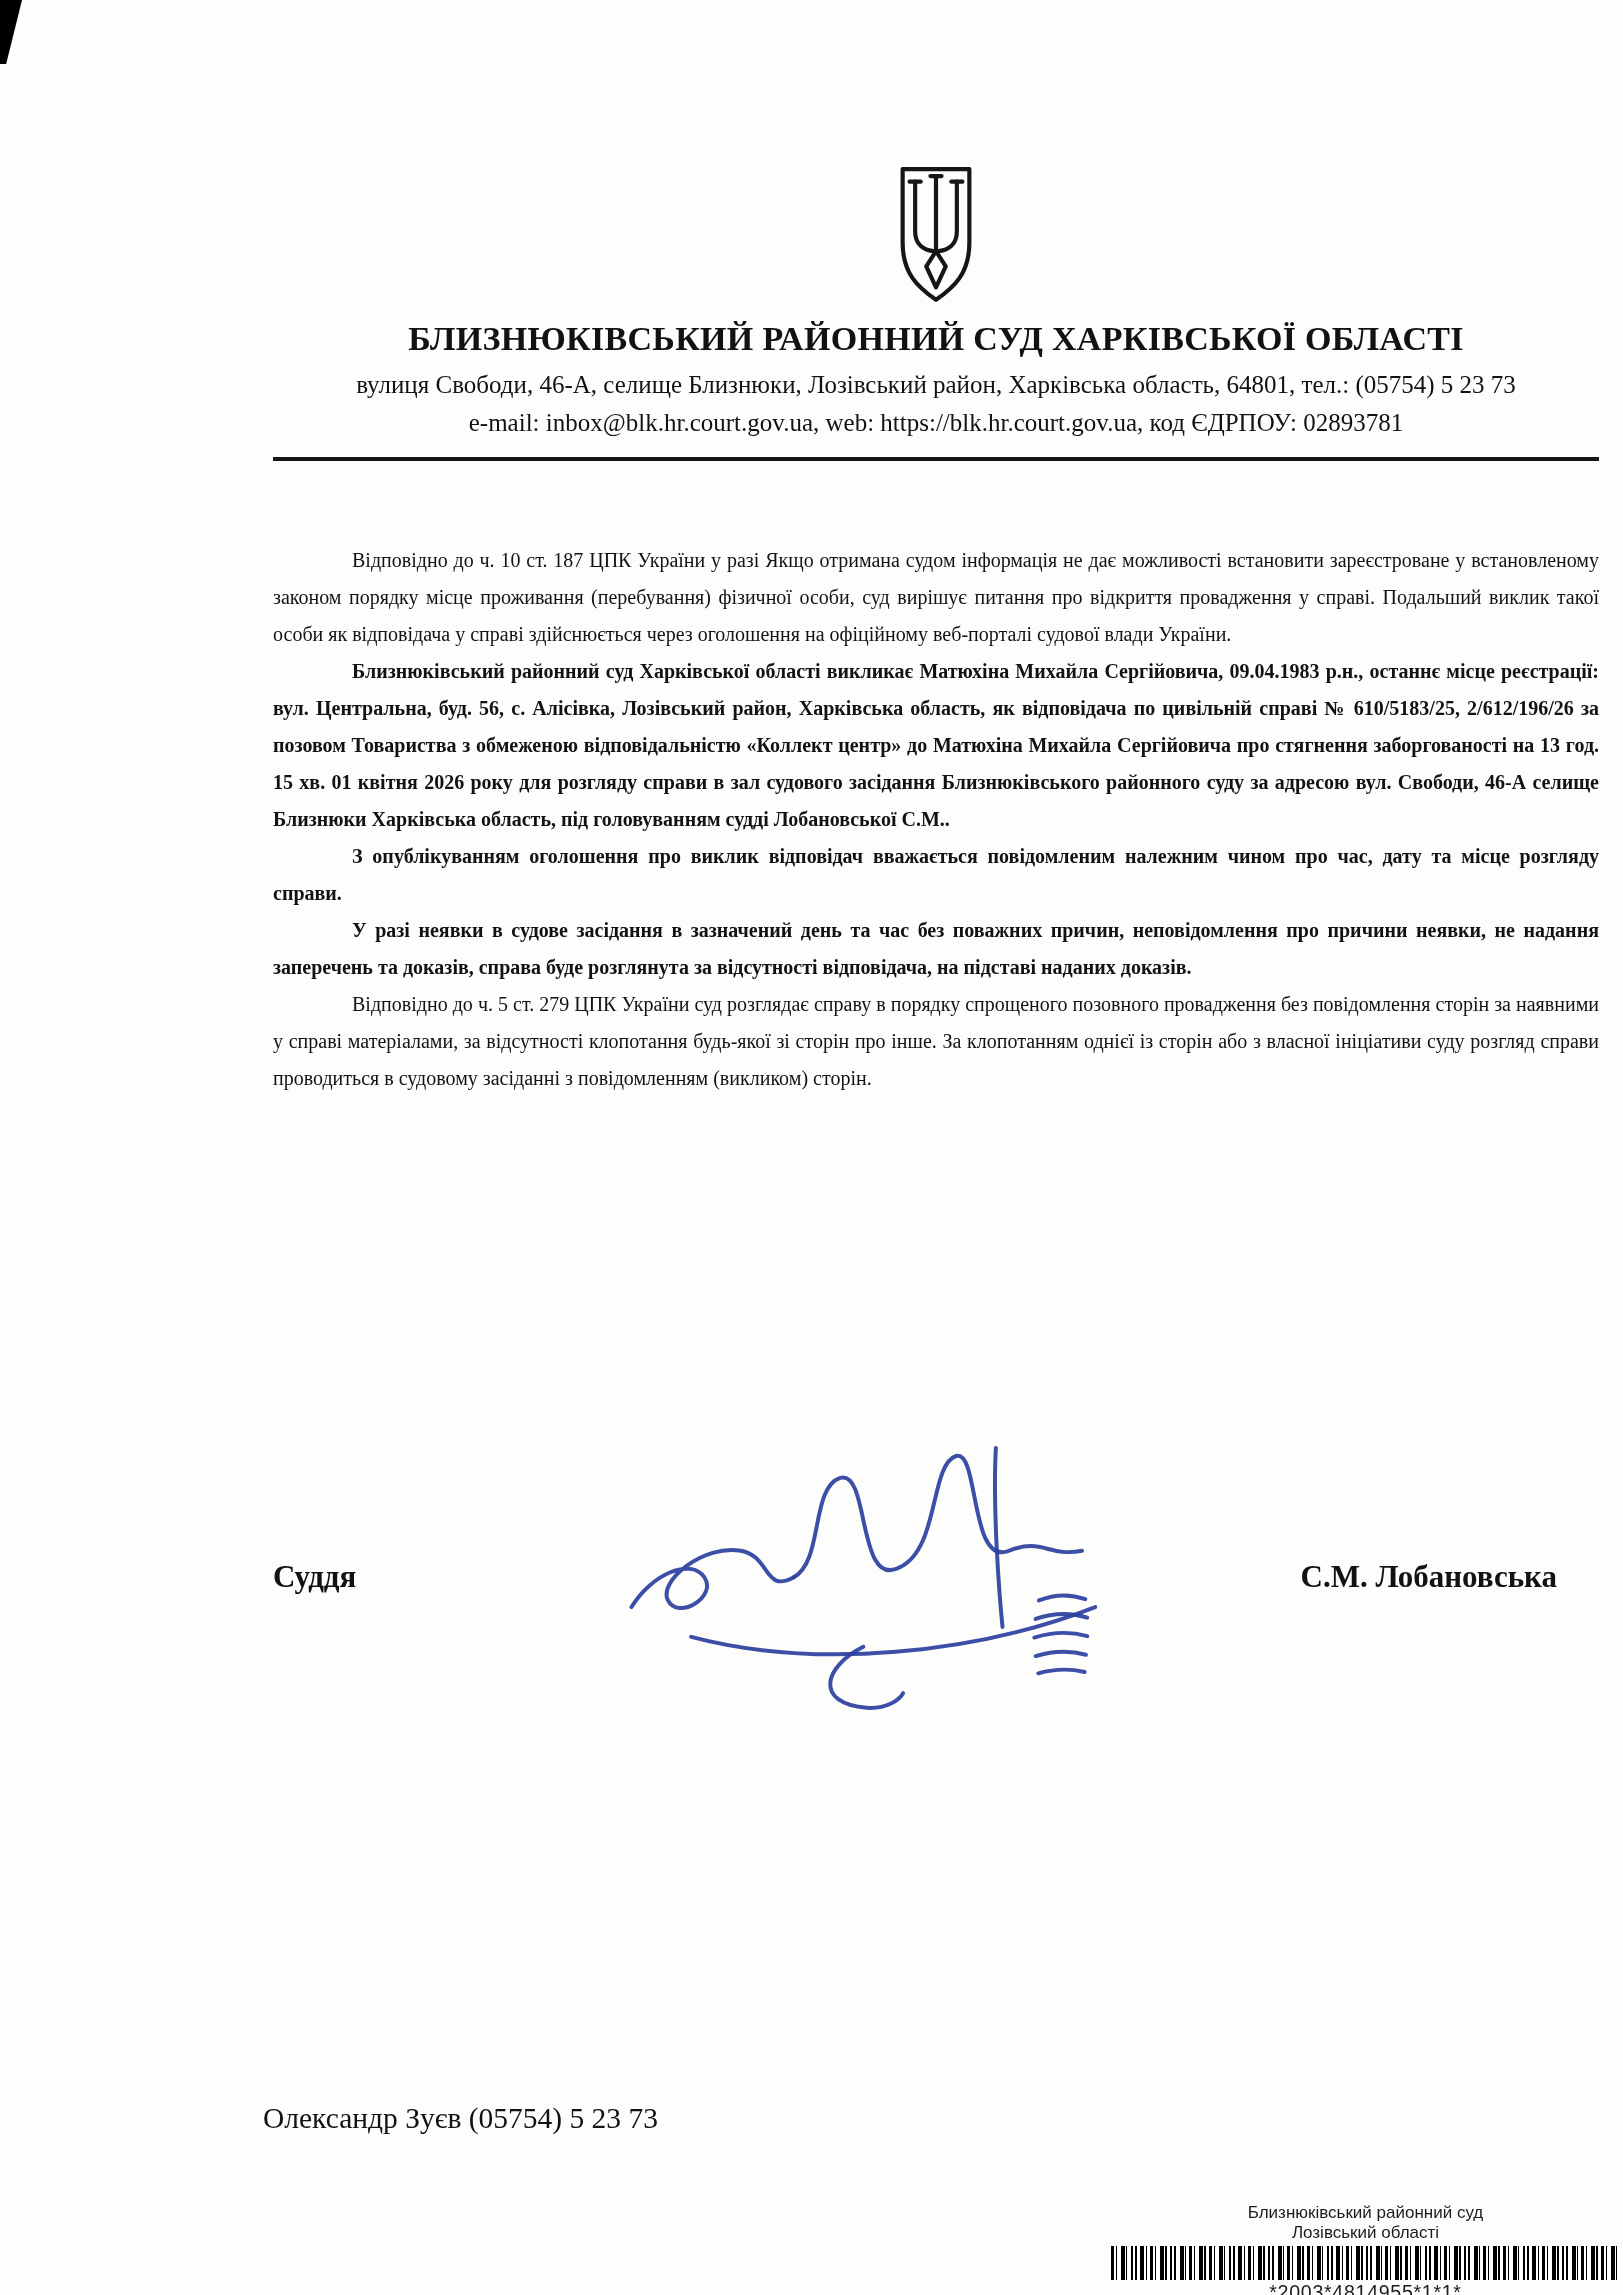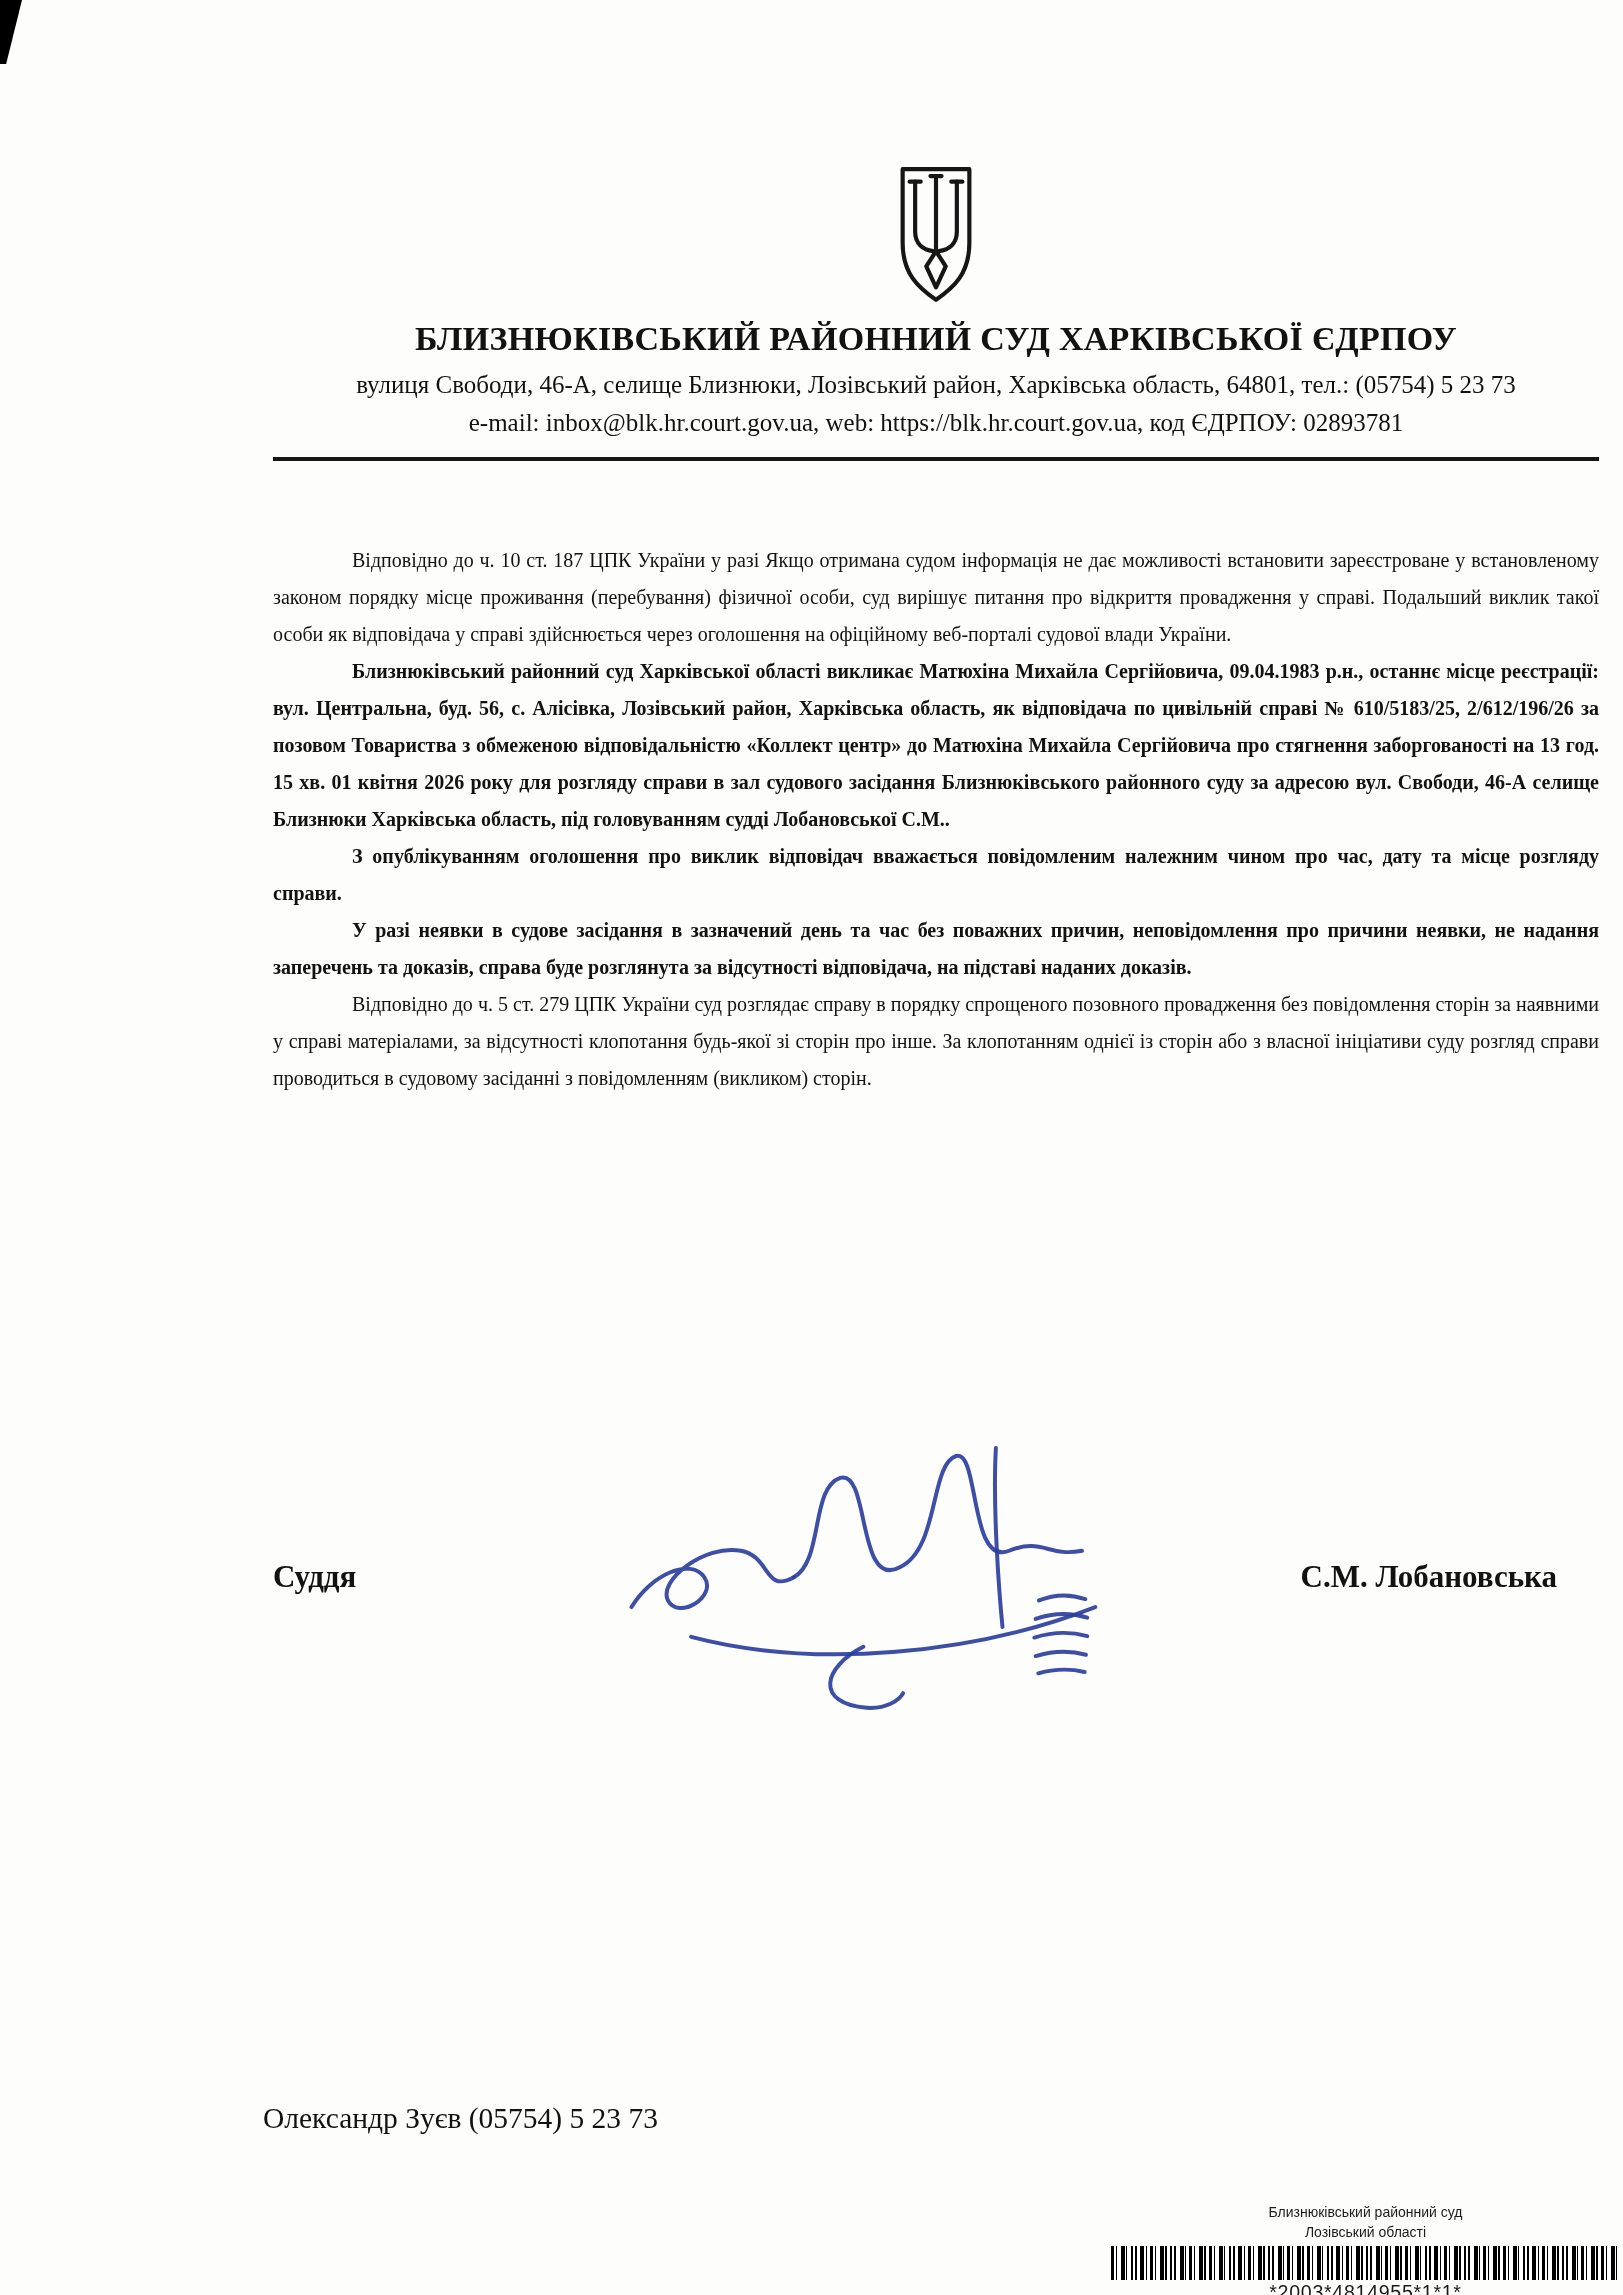--- a/index.html
+++ b/index.html
@@ -48,21 +48,21 @@
   .signature{position:absolute;left:605px;top:1407px;width:583px;height:314px;z-index:3;}
   .signature path{fill:none;stroke:var(--ink,#2b3f9e);stroke-width:6;stroke-linecap:round;stroke-linejoin:round;opacity:.92;}
 
   
   .footer-contact{position:absolute;left:263px;top:2102px;font-size:29.5px;}
 
   .stamp{
     position:absolute;left:1111px;top:2203px;width:509px;text-align:center;
     font-family:"Liberation Sans", sans-serif;color:#1c1c1c;
   }
-  .stamp-line{font-size:14px;line-height:19.6px;}
+  .stamp-line{font-size:17px;line-height:19.6px;}
   .barcode{
     height:34px;margin-top:3.9px;
     background:repeating-linear-gradient(90deg,
       #000 0 2.6px,#fff 2.6px 4.6px,
       #000 4.6px 5.9px,#fff 5.9px 9.8px,
       #000 9.8px 13.7px,#fff 13.7px 15px,
       #000 15px 16.4px,#fff 16.4px 19.6px);
   }
   .barcode-number{font-size:19.6px;margin-top:1.3px;letter-spacing:0.7px;font-family:"Liberation Sans", sans-serif;}
 </style>
@@ -77,21 +77,21 @@
     <div class="emblem">
       <svg viewBox="0 0 64 100" xmlns="http://www.w3.org/2000/svg" aria-hidden="true">
         <path d="M8 3 H56 V56 C56 78 45 88 32 97 C19 88 8 78 8 56 Z"></path>
         <path d="M17 12 V48 C17 57 23 61 30 62"></path>
         <path d="M47 12 V48 C47 57 41 61 34 62"></path>
         <path d="M32 8 V62"></path>
         <path d="M13 12 H21 M28 8 H36 M43 12 H51"></path>
         <path d="M32 62 L25 73 L32 88 L39 73 Z"></path>
       </svg>
     </div>
-    <h1 class="court-name">БЛИЗНЮКІВСЬКИЙ РАЙОННИЙ СУД ХАРКІВСЬКОЇ ЄДРПОУ</h1>
+    <h1 class="court-name">БЛИЗНЮКІВСЬКИЙ РАЙОННИЙ СУД ХАРКІВСЬКОЇ ОБЛАСТІ</h1>
     <div class="addr">вулиця Свободи, 46-А, селище Близнюки, Лозівський район, Харківська область, 64801, тел.: (05754) 5 23 73</div>
     <div class="addr">e-mail: inbox@blk.hr.court.gov.ua, web: https://blk.hr.court.gov.ua, код ЄДРПОУ: 02893781</div>
     <div class="rule"></div>
   </header>
 
   <main class="doc-body">
     <p class="para">Відповідно до ч. 10 ст. 187 ЦПК України у разі Якщо отримана судом інформація не дає можливості встановити зареєстроване у встановленому законом порядку місце проживання (перебування) фізичної особи, суд вирішує питання про відкриття провадження у справі. Подальший виклик такої особи як відповідача у справі здійснюється через оголошення на офіційному веб-порталі судової влади України.</p>
     <p class="para bold">Близнюківський районний суд Харківської області викликає Матюхіна Михайла Сергійовича, 09.04.1983 р.н., останнє місце реєстрації: вул. Центральна, буд. 56, с. Алісівка, Лозівський район, Харківська область, як відповідача по цивільній справі № 610/5183/25, 2/612/196/26 за позовом Товариства з обмеженою відповідальністю «Коллект центр» до Матюхіна Михайла Сергійовича про стягнення заборгованості на 13 год. 15 хв. 01 квітня 2026 року для розгляду справи в зал судового засідання Близнюківського районного суду за адресою вул. Свободи, 46-А селище Близнюки Харківська область, під головуванням судді Лобановської С.М..</p>
     <p class="para bold">З опублікуванням оголошення про виклик відповідач вважається повідомленим належним чином про час, дату та місце розгляду справи.</p>
     <p class="para bold">У разі неявки в судове засідання в зазначений день та час без поважних причин, неповідомлення про причини неявки, не надання заперечень та доказів, справа буде розглянута за відсутності відповідача, на підставі наданих доказів.</p>

